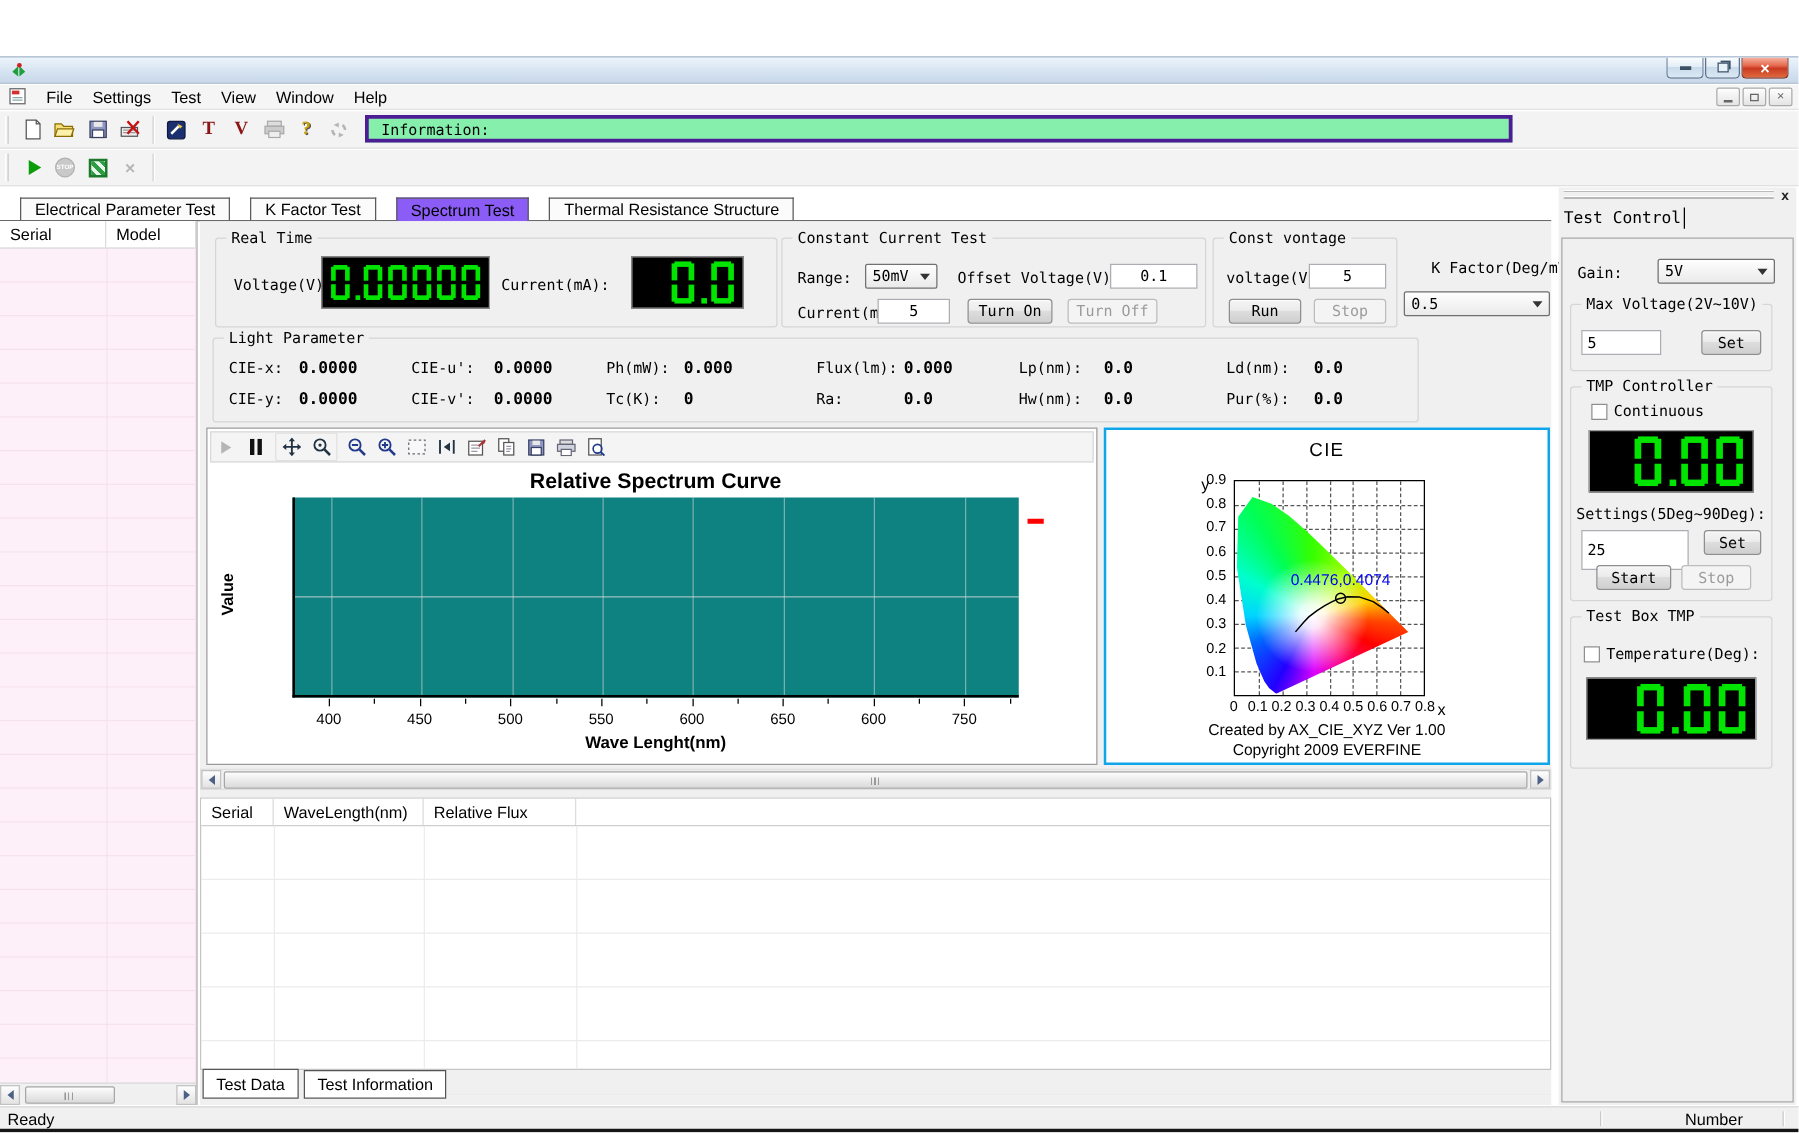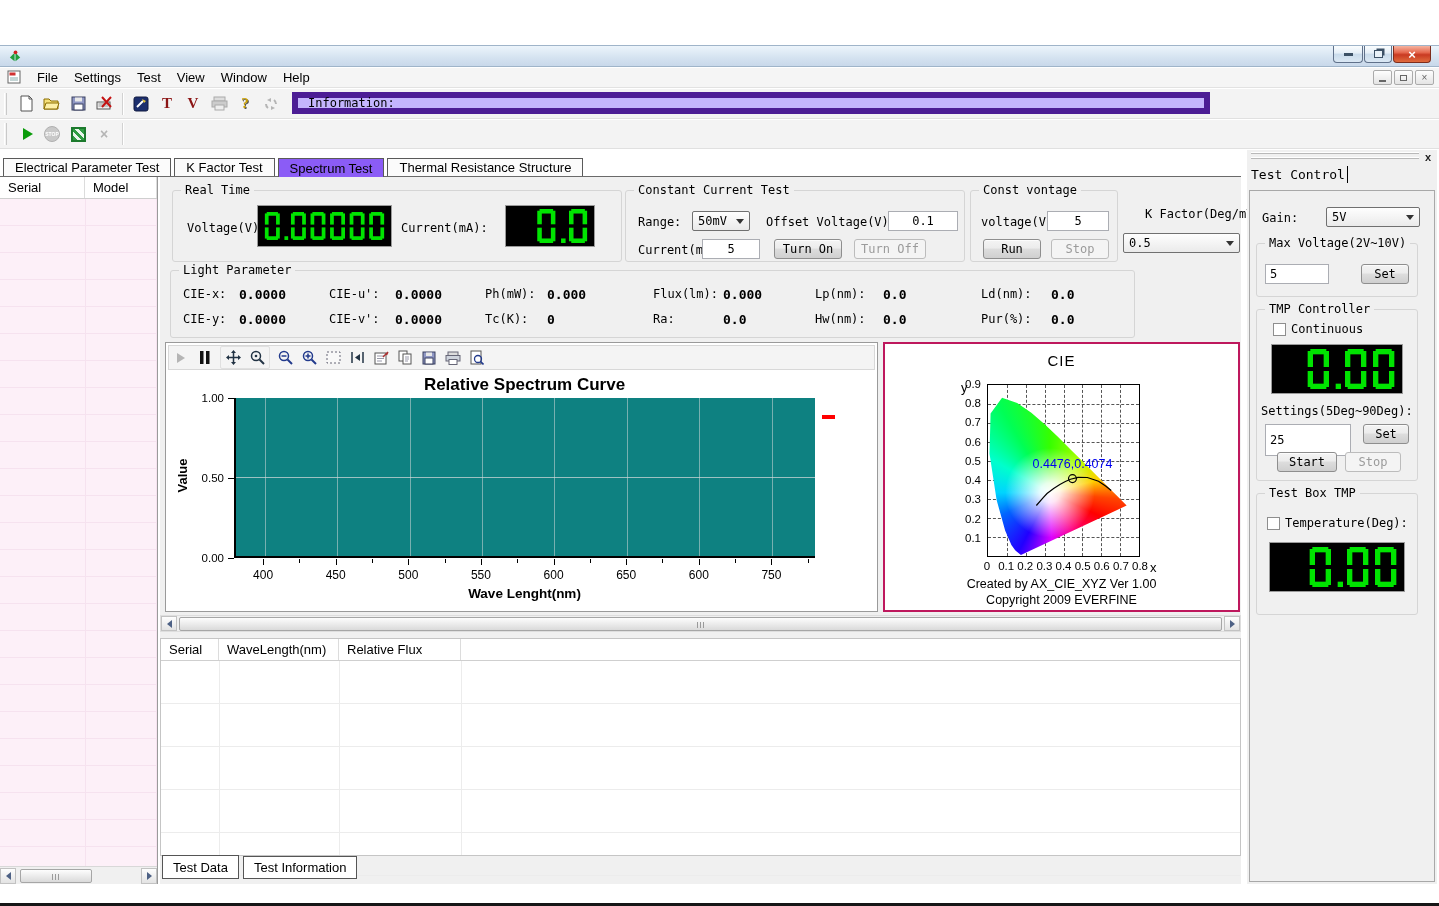--- a/index.html
+++ b/index.html
@@ -29,30 +29,30 @@
   .m-min{width:7px;height:2px;background:#666;margin-top:7px}
   .m-restore{width:7px;height:6px;border:1px solid #666}
   
   .toolbar{position:absolute;left:0;width:1439px;height:30px;background:#f3f3f3;border-bottom:1px solid #e0e0e0;display:flex;align-items:center}
   #toolbar1{top:89px}#toolbar2{top:120px;height:29px}
   .tgrip{width:3px;height:22px;border-left:1px solid #fff;border-right:1px solid #c9c9c9;margin:0 6px 0 4px}
   .ticon{width:22px;height:20px;display:flex;align-items:center;justify-content:center;margin:0 2px;flex:0 0 auto}
   .tsep{width:1px;height:22px;background:#d2d2d2;box-shadow:1px 0 0 #fff;margin:0 5px}
   .tletter{font-family:"Liberation Serif",serif;font-weight:bold;font-size:15px;color:#8c1515}
   .thelp{font-family:"Liberation Serif",serif;font-weight:bold;font-size:15px;color:#caa002;text-shadow:1px 1px 0 #555}
-  #infopanel{position:absolute;left:292px;right:229px;top:3px;bottom:4px;background:#c4b5fd;border:6px solid #4c1d95;display:flex;align-items:center}
+  #infopanel{position:absolute;left:292px;right:229px;top:3px;bottom:4px;background:#86efac;border:3px solid #4c1d95;display:flex;align-items:flex-end}
   #infopanel span{font:12px "DejaVu Sans Mono",monospace;margin-left:10px}
   .play-tri{width:0;height:0;border:6px solid transparent;border-left:10px solid #0a9c0a;border-right:none;margin-left:3px}
   .stop-circ{width:16px;height:16px;border-radius:50%;background:#c9c9c9;border:1px solid #b0b0b0;color:#fff;font-size:5px;font-weight:bold;display:flex;align-items:center;justify-content:center}
   .excel{width:15px;height:15px;border:2px solid #1c7a2d;background:
      repeating-linear-gradient(45deg,#2f9e43 0 3px,#e9f6ec 3px 6px)}
   .xgray{font-size:14px;color:#b5b5b5;font-weight:bold}
   
   #tabrow{position:absolute;left:0;top:158px;width:1241px;height:19px;display:flex;align-items:flex-end;border-bottom:1px solid #6a6a6a;background:#fff}
-  .tab{height:18px;border:1px solid #5a5a5a;border-bottom:none;background:#fbfbfb;font-size:13px;display:flex;align-items:center;padding:0 11px;margin-left:3px;white-space:nowrap}
+  .tab{height:18px;border:1px solid #5a5a5a;border-bottom:none;background:#fbfbfb;font-size:13px;display:flex;align-items:center;padding:0 11px;margin-left:16px;white-space:nowrap}
   .tab.active{height:19px;background:#8b5cf6;margin-bottom:-1px;border-width:1px;box-shadow:0 1px 0 #fff}
   
   #leftpanel{position:absolute;left:0;top:177px;width:158px;height:707px;background:#fff;border-right:1px solid #9a9a9a}
   #lp-header{height:22px;display:flex;border-bottom:1px solid #cfcfcf;background:#fff}
   #lp-header .hcell{font-size:13px;padding:3px 0 0 8px;border-right:1px solid #dcdcdc}
   #lp-header .hcell.c0{width:85px}#lp-header .hcell.c1{width:72px}
   #lp-body{position:absolute;top:22px;left:0;right:0;bottom:18px;background:#fdf0f8;overflow:hidden}
   .lp-row{height:27px;border-bottom:1px solid #f6e2ef;border-right:1px solid #f6e2ef}
   #lp-body .colsep{position:absolute;top:0;bottom:0;left:85px;width:1px;background:#f6e2ef}
   #lp-hscroll{position:absolute;left:0;right:0;bottom:0;height:18px;background:#f0f0f0;border-top:1px solid #d8d8d8;display:flex;align-items:center}
@@ -95,21 +95,21 @@
   .ytick{position:absolute;right:-2px;width:6px;height:1px;background:#000}
   .ylab{position:absolute;right:8px;transform:translateY(-50%);font-size:11.5px}
   #spectrum-xaxis{position:absolute;left:68px;top:216px;width:581px;height:36px}
   .xtick{position:absolute;top:0;width:1px;height:6px;background:#000}
   .xtick.minor{height:4px}
   .xlab{position:absolute;top:9px;transform:translateX(-50%);font-size:12px}
   #spectrum-xlabel{position:absolute;left:68px;width:581px;top:243px;text-align:center;font-weight:bold;font-size:13.5px}
   #spectrum-ylabel{position:absolute;left:-54px;top:125px;width:140px;text-align:center;font-weight:bold;font-size:13px;transform:rotate(-90deg)}
   #spectrum-legend-dash{position:absolute;left:656px;top:72px;width:13px;height:4px;background:#f00}
   
-  #cie-panel{position:absolute;left:723px;top:165px;width:357px;height:270px;background:#fff;border:2px solid #be185d}
+  #cie-panel{position:absolute;left:723px;top:165px;width:357px;height:270px;background:#fff;border:2px solid #0ea5e9}
   #cie-title{position:absolute;top:8px;left:0;width:100%;text-align:center;font-size:15px;letter-spacing:1px}
   #cie-plot{position:absolute;left:102px;top:40px;width:153px;height:173px;border:1px solid #000}
   .cgv{position:absolute;top:0;bottom:0;border-left:1px dashed #555}
   .cgh{position:absolute;left:0;right:0;border-top:1px dashed #555}
   #cie-horseshoe{position:absolute;inset:0;
     background:
       radial-gradient(circle at 41% 63%, #ffffff 0, rgba(255,255,255,.9) 7%, rgba(255,255,255,0) 32%),
       conic-gradient(from 0deg at 41% 63%, #36ff00 0deg, #b8ff00 45deg, #ffd000 75deg, #ff4400 95deg, #ff0000 115deg,
         #ff0080 148deg, #dd00ff 178deg, #2200ff 208deg, #0066ff 245deg, #00d4ff 270deg, #00ffcc 300deg, #00ff55 330deg, #36ff00 360deg);
     clip-path:polygon(21.8% 99.4%,18% 96.7%,15.5% 93.6%,11.4% 85.3%,5.7% 67.2%,1% 40.2%,1.7% 16.6%,9.3% 7.4%,19.3% 10.5%,28.7% 16.2%,37.7% 23.1%,46.6% 30.6%,55.5% 38.4%,64.1% 45.9%,71.9% 52.9%,78.4% 58.6%,83.2% 62.9%,86.4% 65.7%,91.8% 70.5%)}
@@ -543,28 +543,20 @@
         <div class="cticon">
             <svg width="14" height="15" viewBox="0 0 14 15">
               <rect x="1" y="1" width="10" height="13" fill="#fff" stroke="#555"></rect>
               <circle cx="8" cy="9" r="3.5" fill="none" stroke="#223a8c" stroke-width="1.3"></circle>
               <path d="M10.5 11.5 L13.5 14.5" stroke="#223a8c" stroke-width="1.6"></path>
             </svg>
           </div>
       </div>
       <div id="spectrum-title">Relative Spectrum Curve</div>
       <div id="spectrum-ylabel">Value</div>
-      <div id="spectrum-yaxis">
-          <div class="ytick" style="top:0%"></div>
-          <span class="ylab" style="top:0%">1.00</span>
-          <div class="ytick" style="top:50%"></div>
-          <span class="ylab" style="top:50%">0.50</span>
-          <div class="ytick" style="top:100%"></div>
-          <span class="ylab" style="top:100%">0.00</span>
-        </div>
       <div id="spectrum-plot" style="background: rgb(14, 129, 129);">
           <div class="vgrid" style="left:5%"></div>
           <div class="vgrid" style="left:17.5%"></div>
           <div class="vgrid" style="left:30%"></div>
           <div class="vgrid" style="left:42.5%"></div>
           <div class="vgrid" style="left:55.00000000000001%"></div>
           <div class="vgrid" style="left:67.5%"></div>
           <div class="vgrid" style="left:80%"></div>
           <div class="vgrid" style="left:92.5%"></div>
           <div class="hgrid" style="top:50%"></div>
@@ -775,14 +767,20 @@
               <rect x="63" y="16.5" width="4" height="12" fill="#00e400"></rect>
               <rect x="53" y="26" width="12" height="4" fill="#00e400"></rect>
               <rect x="51" y="16.5" width="4" height="12" fill="#00e400"></rect>
               <rect x="51" y="1.5" width="4" height="12" fill="#00e400"></rect>
             </svg>
           </div>
       </div>
     </div>
   </div>
 
+  <div id="statusbar">
+    <span class="stext">Ready</span>
+    <div class="sep" style="left:1280px"></div>
+    <span class="sright">Number</span>
+    <div class="sep" style="left:1426px"></div>
+  </div>
   <div id="bottomstrip"></div>
 </div>
 
 </body></html>

